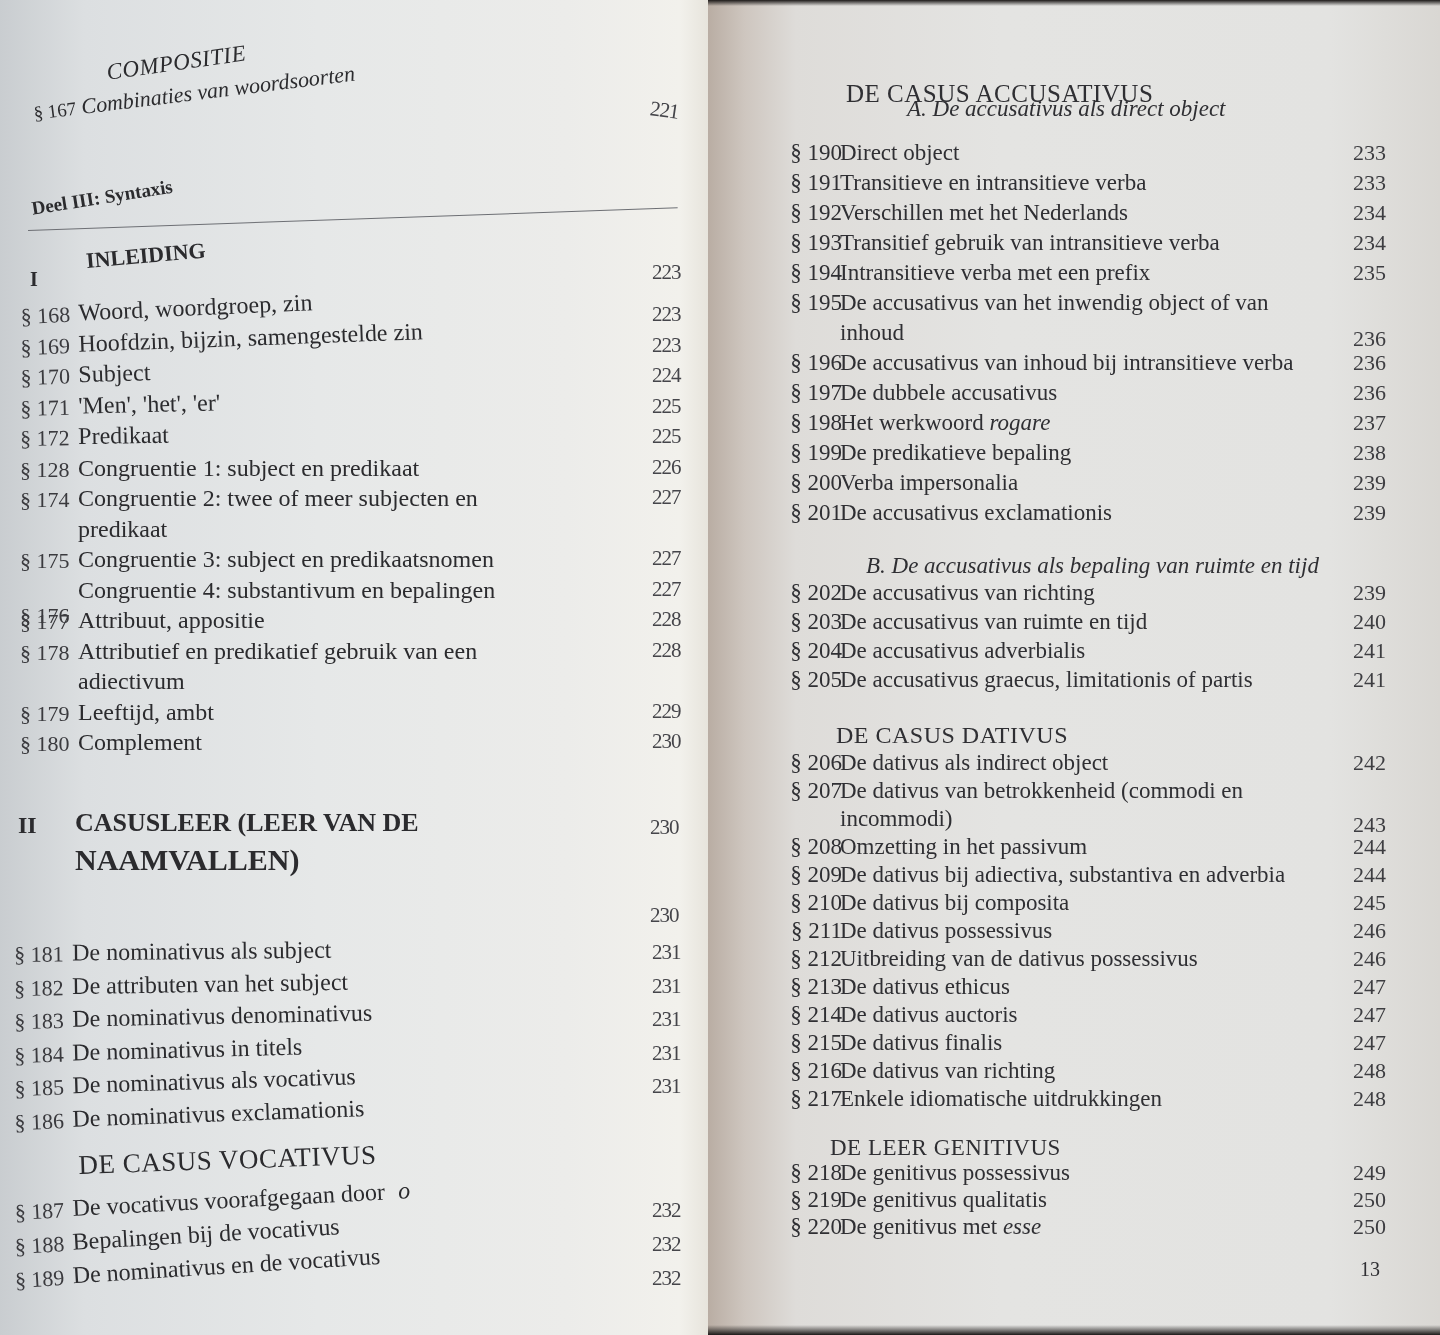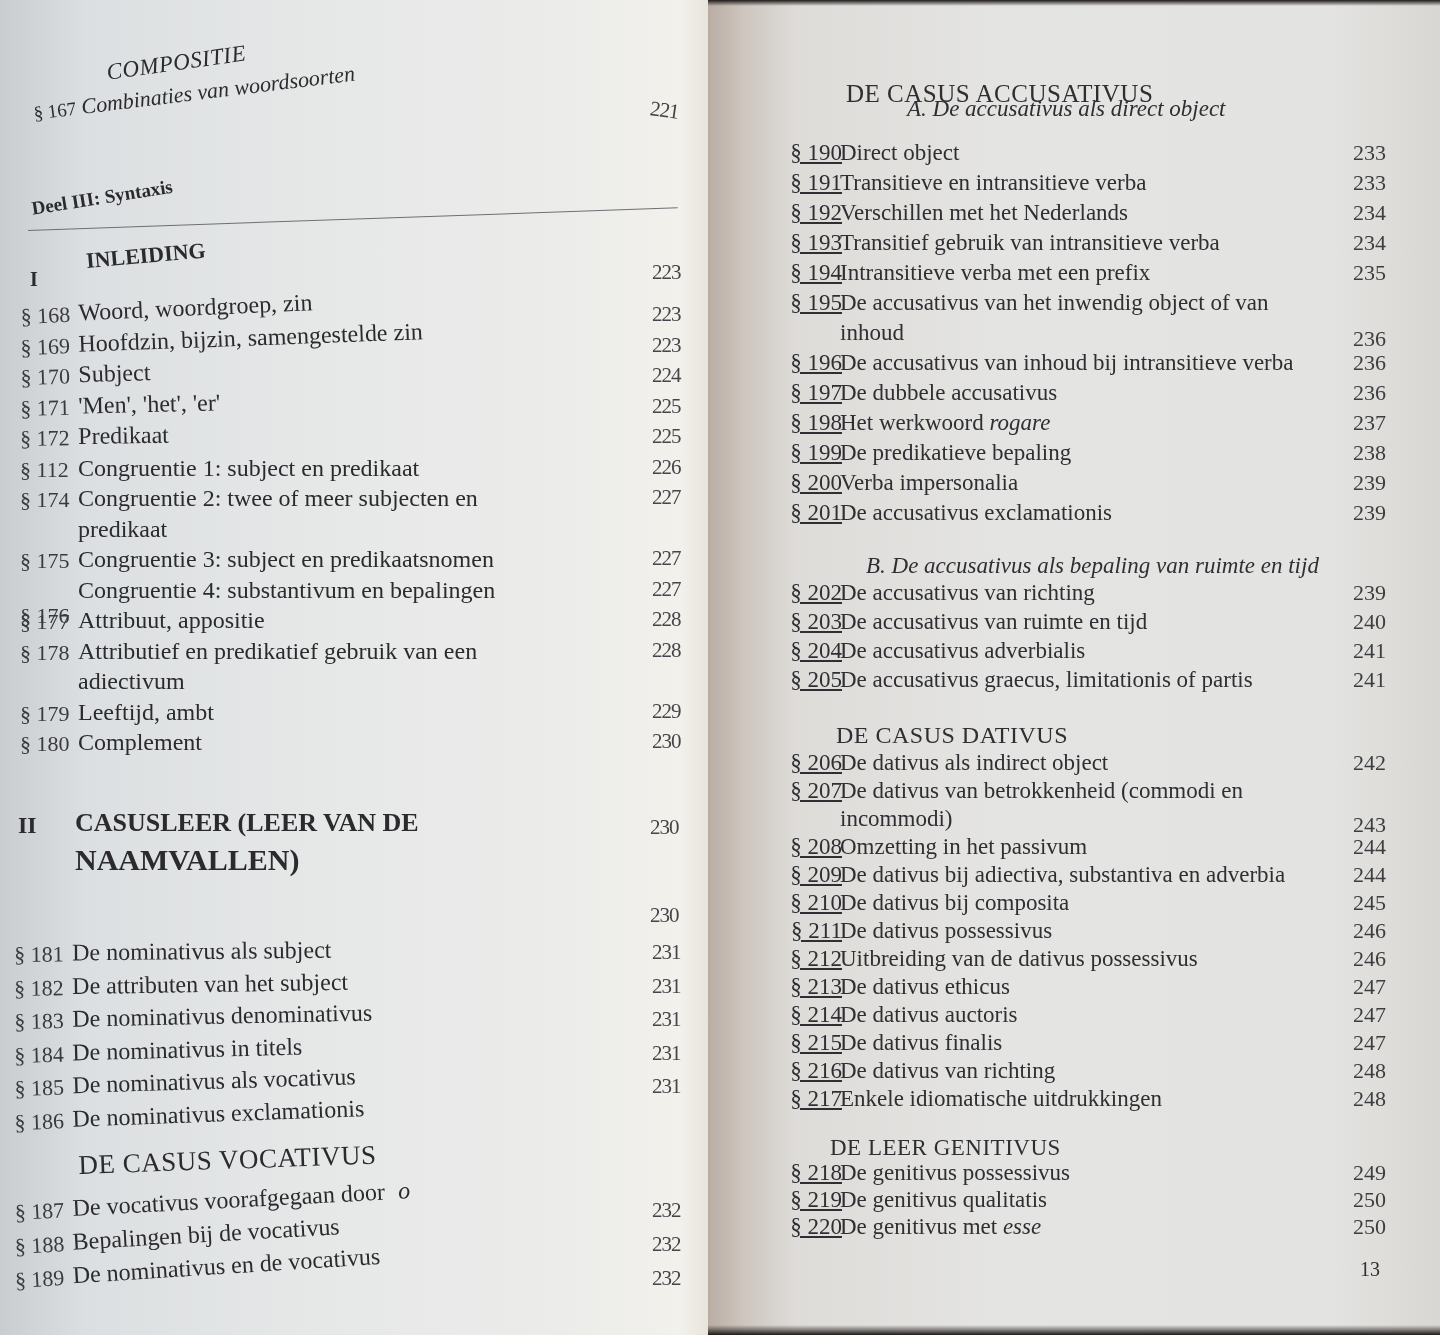--- a/index.html
+++ b/index.html
@@ -36,21 +36,21 @@
   .pg { position: absolute; font-size: 21px; color: #45454a; letter-spacing: -1px; }
   .caps { font-size: 25px; letter-spacing: 0.5px; }
   .bold { font-weight: bold; }
   .ital { font-style: italic; }
   .small { font-size: 19px; }
   .rule {
     position: absolute; height: 1px; background: #6d6f74;
   }
   
   .r-row { position: absolute; left: 0; white-space: nowrap; font-size: 23px; color: #2f2f33; text-align: right; }
-  .r-sec { position: absolute; left: 64px; width: 70px; text-decoration: underline; }
+  .r-sec { position: absolute; left: 64px; width: 70px; }
   .r-txt { position: absolute; left: 132px; }
   .r-pg { position: absolute; left: 645px; font-size: 22px; color: #3d3d41; }
 </style>
 </head>
 <body>
 
 <div class="page page-left">
   <div class="left-inner">
 
     <div class="row caps ital" style="left:105px; top:60px; transform:rotate(-8deg); transform-origin:0 0; font-size:23px;">COMPOSITIE</div>
@@ -87,21 +87,21 @@
           <span class="num" style="left:0;top:2px;">§ 171</span>
           <span class="txt" style="position:absolute;left:58px;">'Men', 'het', 'er'</span>
         </div>
         <div class="pg" style="left: 652px; top: 393.5px;">225</div>
         <div class="row" style="top: 424px; left: 20px; transform: rotate(-0.9deg); transform-origin: 0px 0px;">
           <span class="num" style="left:0;top:2px;">§ 172</span>
           <span class="txt" style="position:absolute;left:58px;">Predikaat</span>
         </div>
         <div class="pg" style="left: 652px; top: 424px;">225</div>
         <div class="row" style="top: 454.5px; left: 20px; transform: rotate(0deg); transform-origin: 0px 0px;">
-          <span class="num" style="left:0;top:2px;">§ 112</span>
+          <span class="num" style="left:0;top:2px;">§ 128</span>
           <span class="txt" style="position:absolute;left:58px;">Congruentie 1: subject en predikaat</span>
         </div>
         <div class="pg" style="left: 652px; top: 454.5px;">226</div>
         <div class="row" style="top: 485px; left: 20px; transform: rotate(0deg); transform-origin: 0px 0px;">
           <span class="num" style="left:0;top:2px;">§ 174</span>
           <span class="txt" style="position:absolute;left:58px;">Congruentie 2: twee of meer subjecten en</span>
         </div>
         <div class="pg" style="left: 652px; top: 485px;">227</div>
         <div class="row txt" style="top: 515.5px; left: 78px;">predikaat</div>
         <div class="row" style="top: 546px; left: 20px; transform: rotate(0deg); transform-origin: 0px 0px;">

